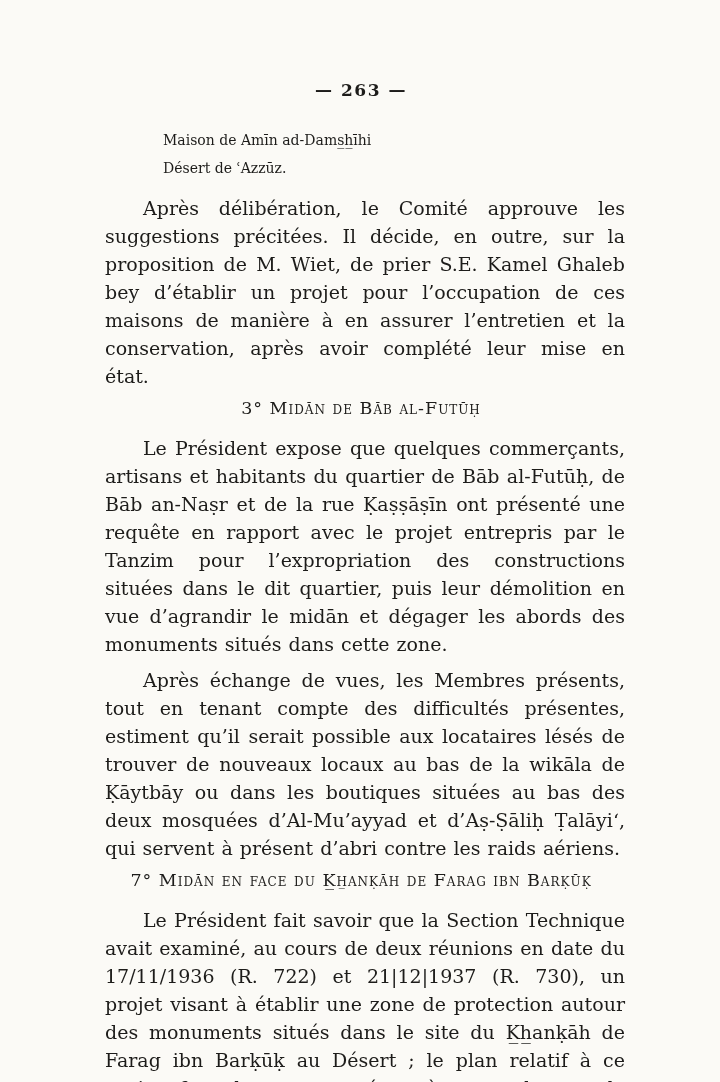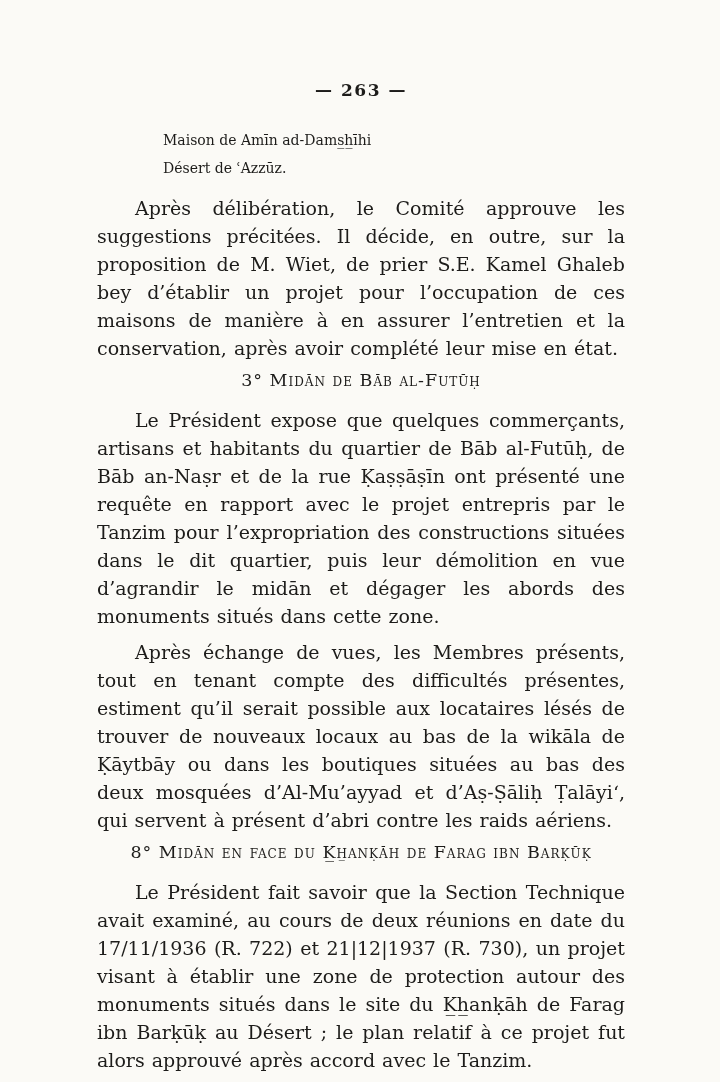--- a/index.html
+++ b/index.html
@@ -35,21 +35,21 @@
     margin-bottom: 12px;
   }
   .intro-line {
     white-space: nowrap;
   }
   p.body {
     font-size: 19px;
     line-height: 28px;
     text-align: justify;
     text-indent: 38px;
-    margin: 0 0 8px 0;
+    margin: 0 0 8px 8px;
     word-spacing: 1px;
   }
   h2.sec {
     font-size: 17.5px;
     font-weight: normal;
     font-variant: small-caps;
     font-variant-caps: small-caps;
     text-align: center;
     letter-spacing: 1px;
     margin: 4px 0 16px 0;
@@ -69,17 +69,17 @@
 
   <p class="body">Après délibération, le Comité approuve les suggestions précitées. Il décide, en outre, sur la proposition de M. Wiet, de prier S.E. Kamel Ghaleb bey d’établir un projet pour l’occupation de ces maisons de manière à en assurer l’entretien et la conservation, après avoir complété leur mise en état.</p>
 
   <h2 class="sec">3° Midān de Bāb al-Futūḥ</h2>
 
   <p class="body">Le Président expose que quelques commerçants, artisans et habitants du quartier de Bāb al-Futūḥ, de Bāb an-Naṣr et de la rue Ḳaṣṣāṣīn ont présenté une requête en rapport avec le projet entrepris par le Tanzim pour l’expropriation des constructions situées dans le dit quartier, puis leur démolition en vue d’agrandir le midān et dégager les abords des monuments situés dans cette zone.</p>
 
 
   <p class="body">Après échange de vues, les Membres présents, tout en tenant compte des difficultés présentes, estiment qu’il serait possible aux locataires lésés de trouver de nouveaux locaux au bas de la wikāla de Ḳāytbāy ou dans les boutiques situées au bas des deux mosquées d’Al-Mu’ayyad et d’Aṣ-Ṣāliḥ Ṭalāyi‘, qui servent à présent d’abri contre les raids aériens.</p>
 
-  <h2 class="sec">8° Midān en face du K̲h̲anḳāh de Farag ibn Barḳūḳ</h2>
+  <h2 class="sec">7° Midān en face du K̲h̲anḳāh de Farag ibn Barḳūḳ</h2>
 
   <p class="body">Le Président fait savoir que la Section Technique avait examiné, au cours de deux réunions en date du 17/11/1936 (R. 722) et 21|12|1937 (R. 730), un projet visant à établir une zone de protection autour des monuments situés dans le site du K̲h̲anḳāh de Farag ibn Barḳūḳ au Désert ; le plan relatif à ce projet fut alors approuvé après accord avec le Tanzim.</p>
 
 </div>
 
 </body></html>

